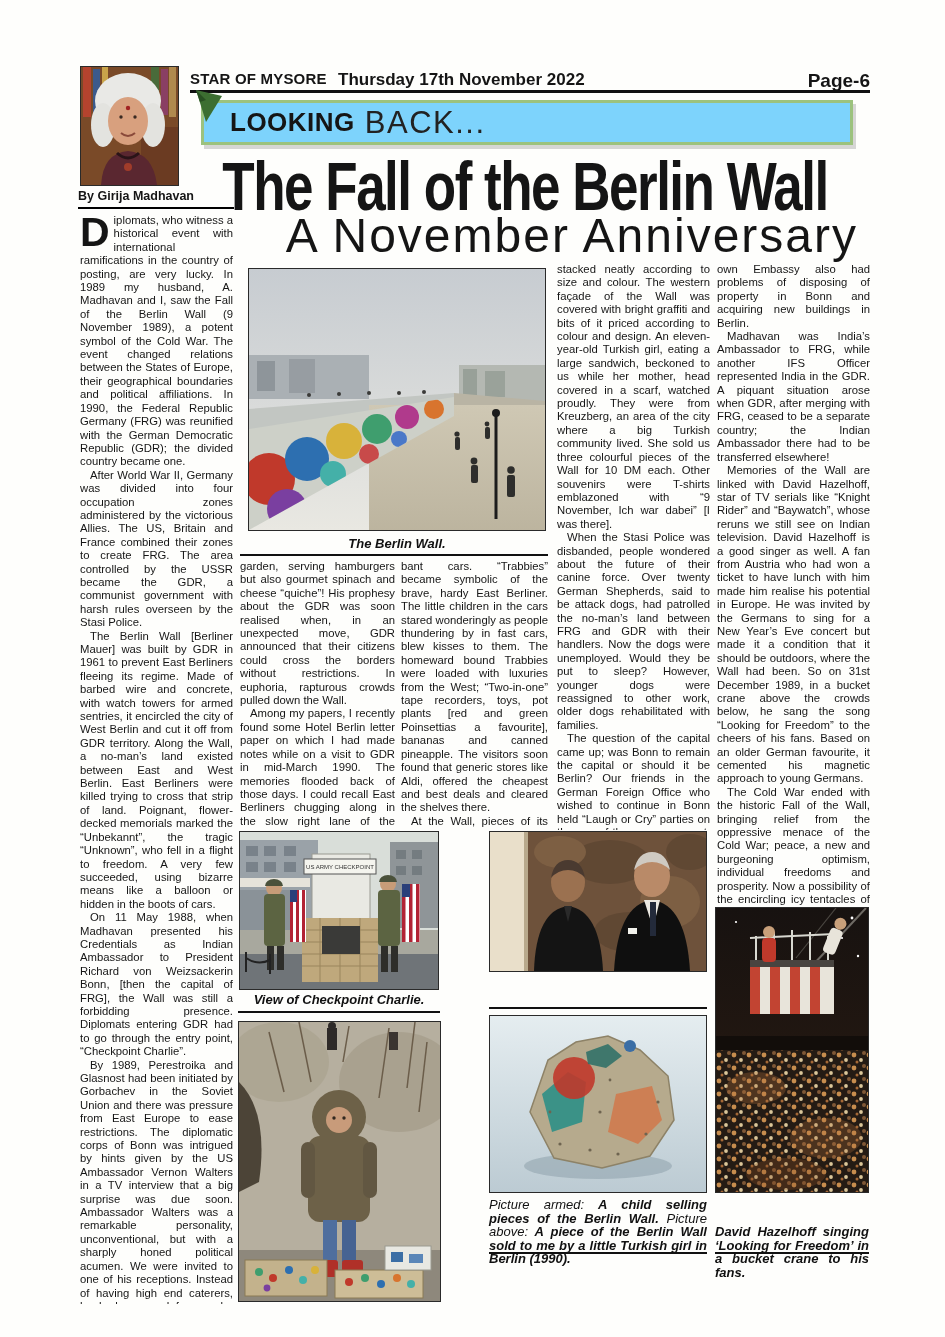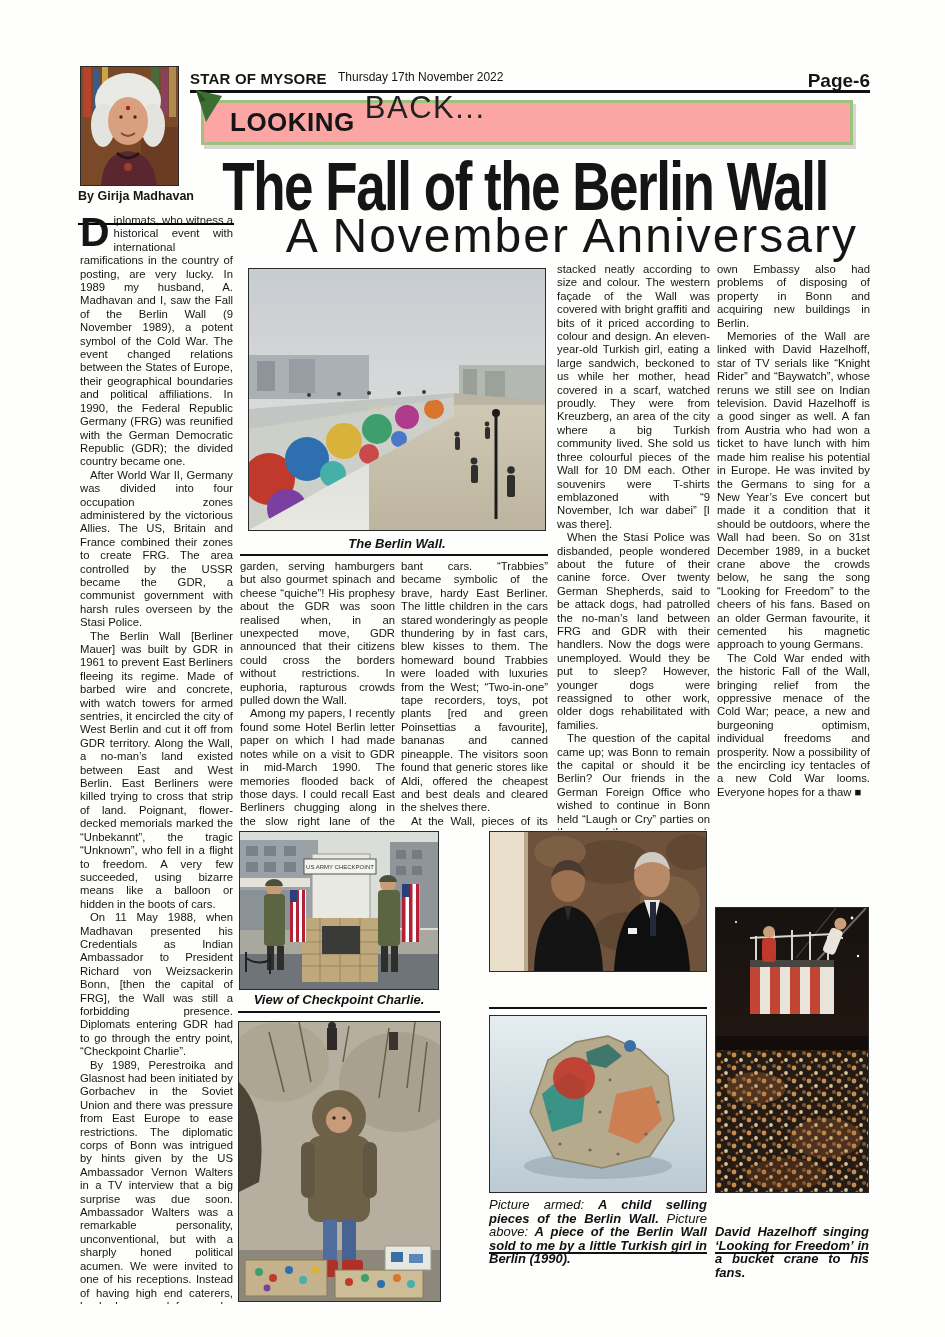--- a/index.html
+++ b/index.html
@@ -1,37 +1,37 @@
 <!DOCTYPE html>
 <html><head>
 <meta charset="utf-8">
 <style>
   html,body{margin:0;padding:0;background:#e9e9e9;}
   .page{position:relative;width:945px;height:1337px;background:#fefefc;margin:0 auto;
         font-family:"Liberation Sans",sans-serif;color:#151515;overflow:hidden;}
   .abs{position:absolute;}
   
   .hpaper{left:190px;top:70px;font-size:15px;font-weight:bold;letter-spacing:.2px;}
-  .hdate{left:338px;top:70px;font-size:12px;font-weight:normal;}
+  .hdate{left:338px;top:70px;font-size:17px;font-weight:bold;}
   .hpage{left:800px;top:70px;width:70px;text-align:right;font-size:19px;font-weight:bold;}
   .hrule{left:190px;top:90px;width:680px;height:3px;background:#111;}
   
-  .lbbox{left:201px;top:100px;width:652px;height:45px;background:#fca5a5;
+  .lbbox{left:201px;top:100px;width:652px;height:45px;background:#7dd3fc;
          border:3px solid #9cc27e;box-shadow:3px 4px 0 rgba(140,140,140,.35);
          display:flex;align-items:flex-end;padding-left:26px;box-sizing:border-box;}
   .lbword1{font-size:26px;font-weight:900;letter-spacing:.5px;line-height:1;padding-bottom:7px;}
-  .lbword2{font-size:31px;font-weight:400;letter-spacing:1.5px;line-height:1;padding-bottom:19px;margin-left:10px;color:#222;}
+  .lbword2{font-size:31px;font-weight:400;letter-spacing:1.5px;line-height:1;padding-bottom:4px;margin-left:10px;color:#222;}
   
   .headline{left:178px;top:147px;width:694px;text-align:center;font-size:53px;font-weight:800;
             letter-spacing:-1.5px;white-space:nowrap;transform:scale(1.0,1.28);transform-origin:center top;}
   .subtitle{left:178px;top:208px;width:680px;text-align:right;font-family:Liberation Sans, sans-serif;
             font-size:48px;letter-spacing:2px;}
   
   .byline{left:78px;top:189px;width:156px;font-size:12.5px;font-weight:bold;
-          border-bottom:2px solid #000;padding-bottom:20px;}
+          border-bottom:2px solid #000;padding-bottom:4px;}
   
   .col{font-size:11.3px;line-height:13.4px;text-align:justify;overflow:hidden;}
   .col p{margin:0;}
   .ind{text-indent:10px;}
   .dropcap{float:left;font-size:41px;line-height:35px;font-weight:bold;padding:1px 4px 0 0;}
   .c1{left:80px;top:214px;width:153px;height:1090px;}
   .c2{left:240px;top:560px;width:155px;height:270px;}
   .c3{left:401px;top:560px;width:147px;height:270px;}
   .c4{left:557px;top:263px;width:153px;height:567px;}
   .c5{left:717px;top:263px;width:153px;height:644px;}
@@ -366,20 +366,21 @@
   <div class="abs cap capj" style="left:489px;top:1198px;width:218px;">
     <span class="capreg">Picture armed:</span>
     <span>A child selling pieces of the Berlin Wall.</span>
     <span class="capreg">Picture above:</span>
     <span>A piece of the Berlin Wall sold to me by a little Turkish girl in Berlin (1990).</span>
   </div>
   <div class="abs caprule" style="left:489px;top:1252px;width:218px;"></div>
 
   <div class="abs col c5">
     <p>own Embassy also had problems of disposing of property in Bonn and acquiring new buildings in Berlin.</p>
+    <p class="ind">Madhavan was India’s Ambassador to FRG, while another IFS Officer represented India in the GDR. A piquant situation arose when GDR, after merging with FRG, ceased to be a separate country; the Indian Ambassador there had to be transferred elsewhere!</p>
     <p class="ind">Memories of the Wall are linked with David Hazelhoff, star of TV serials like “Knight Rider” and “Baywatch”, whose reruns we still see on Indian television. David Hazelhoff is a good singer as well. A fan from Austria who had won a ticket to have lunch with him made him realise his potential in Europe. He was invited by the Germans to sing for a New Year’s Eve concert but made it a condition that it should be outdoors, where the Wall had been. So on 31st December 1989, in a bucket crane above the crowds below, he sang the song “Looking for Freedom” to the cheers of his fans. Based on an older German favourite, it cemented his magnetic approach to young Germans.</p>
     <p class="ind">The Cold War ended with the historic Fall of the Wall, bringing relief from the oppressive menace of the Cold War; peace, a new and burgeoning optimism, individual freedoms and prosperity. Now a possibility of the encircling icy tentacles of a new Cold War looms. Everyone hopes for a thaw ■</p>
   </div>
 
   <div class="abs photo" style="left:715px;top:907px;width:154px;height:286px;">
     <svg width="152" height="284" viewBox="0 0 152 284">
       <defs>
         <linearGradient id="night" x1="0" y1="0" x2="0" y2="1">
           <stop offset="0" stop-color="#171210"></stop>
             <stop offset="1" stop-color="#2c1c12"></stop>

